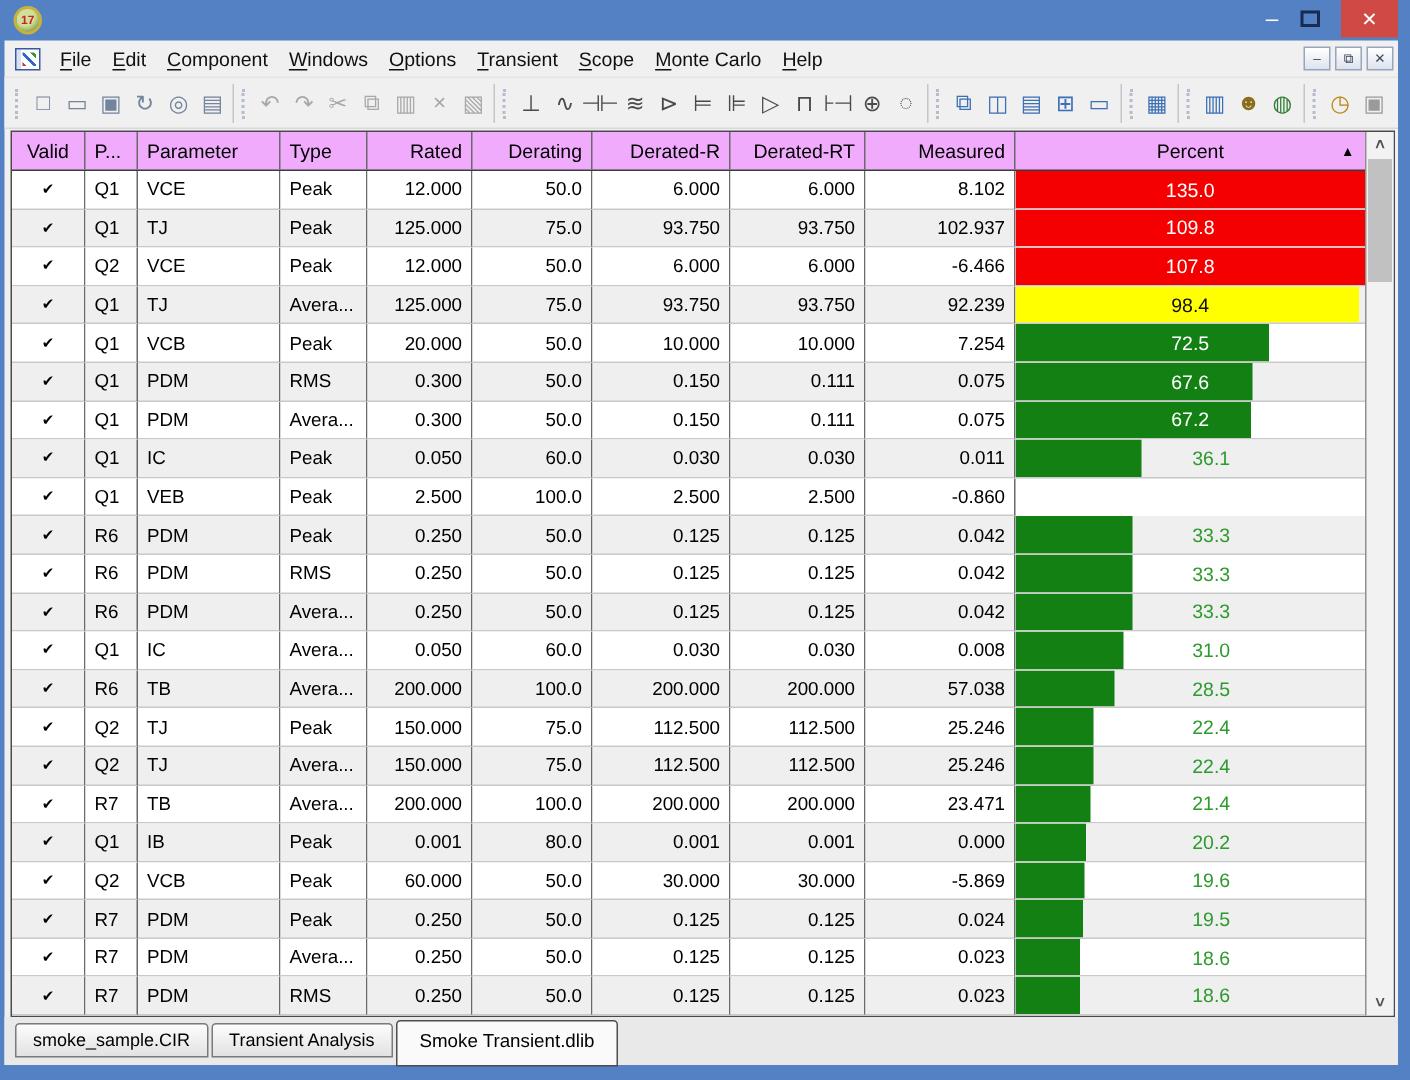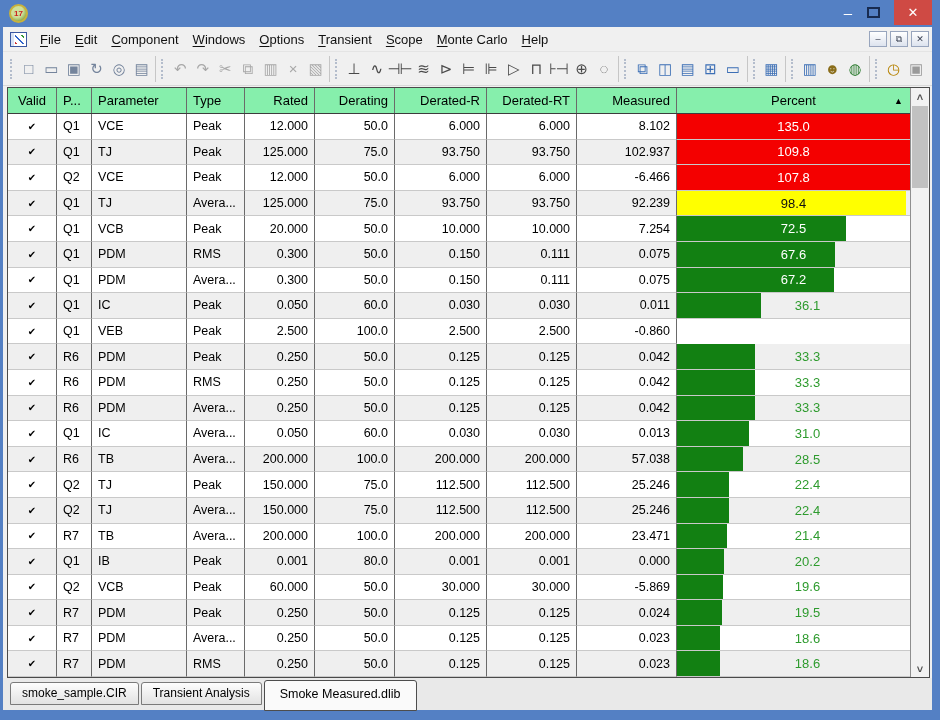--- a/index.html
+++ b/index.html
@@ -47,21 +47,21 @@
              border-bottom:1px solid #d9d9d9; background:#F0F0F0; }
   .grip { width:2px; height:20px; border-left:2px dotted #b4bdcc; margin:0 5px 0 2px; }
   .tb-sep { width:1px; height:26px; background:#c6c6c6; margin:0 3px; }
   .tb-btn { width:25px; height:23px; display:flex; align-items:center; justify-content:center;
             font-size:15px; letter-spacing:-1px; white-space:nowrap; }
 
   
   .workspace { position:absolute; left:4px; top:60px; right:2px; bottom:32px;
                border:1px solid #4a4a4a; background:#fff; display:flex; }
   .cols { flex:1; display:flex; flex-direction:column; min-width:0; }
-  .thead { display:flex; height:26px; background:#86efac; border-bottom:1px solid #3c3c3c; flex:0 0 26px; }
+  .thead { display:flex; height:26px; background:#f0abfc; border-bottom:1px solid #3c3c3c; flex:0 0 26px; }
   .th { display:flex; align-items:center; padding:0 6px; font-size:13px; color:#000;
         border-right:1px solid #6a6a6a; position:relative; }
   .th.flexcol { flex:1; border-right:none; }
   .tbody { flex:1; display:flex; flex-direction:column; }
   .tr { display:flex; flex:1 0 0; min-height:0; }
   .tr.alt .td { background:#EFEFEF; }
   .td { display:flex; align-items:center; padding:0 6px; font-size:12.5px; color:#000;
         border-right:1px solid #6a6a6a; border-bottom:1px solid #c9c9c9;
         overflow:hidden; white-space:nowrap; background:#fff; }
   .td.flexcol { flex:1; border-right:none; padding:0; position:relative; }
@@ -392,21 +392,21 @@
             </div>
             <div class="tr">
               <div class="td al-center valid" style="width: 49px;">✔</div>
               <div class="td al-left" style="width: 35px;">Q1</div>
               <div class="td al-left" style="width: 95px;">IC</div>
               <div class="td al-left" style="width: 58px;">Avera...</div>
               <div class="td al-right" style="width: 70px;">0.050</div>
               <div class="td al-right" style="width: 80px;">60.0</div>
               <div class="td al-right" style="width: 92px;">0.030</div>
               <div class="td al-right" style="width: 90px;">0.030</div>
-              <div class="td al-right" style="width: 100px;">0.013</div>
+              <div class="td al-right" style="width: 100px;">0.008</div>
               <div class="td al-center flexcol">
                 <div class="bar" style="width: 31%; background: rgb(18, 128, 18);"></div>
                 <div class="pv t-green">31.0</div>
               </div>
             </div>
             <div class="tr alt">
               <div class="td al-center valid" style="width: 49px;">✔</div>
               <div class="td al-left" style="width: 35px;">R6</div>
               <div class="td al-left" style="width: 95px;">TB</div>
               <div class="td al-left" style="width: 58px;">Avera...</div>
@@ -545,17 +545,17 @@
       <div class="vscroll">
         <div class="sb-arrow sb-up">˄</div>
         <div class="sb-thumb"></div>
         <div class="sb-arrow sb-down">˅</div>
       </div>
     </div>
 
     <div class="tabstrip" id="tabstrip">
         <div class="tab">smoke_sample.CIR</div>
         <div class="tab">Transient Analysis</div>
-        <div class="tab active">Smoke Measured.dlib</div>
+        <div class="tab active">Smoke Transient.dlib</div>
       </div>
 
   </div>
 </div>
 
 </body></html>

